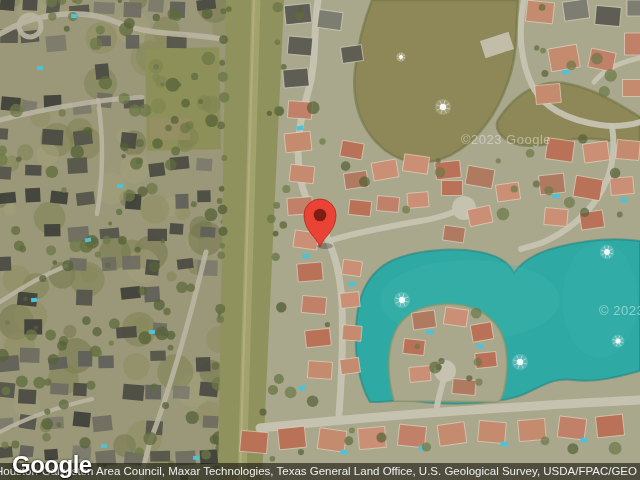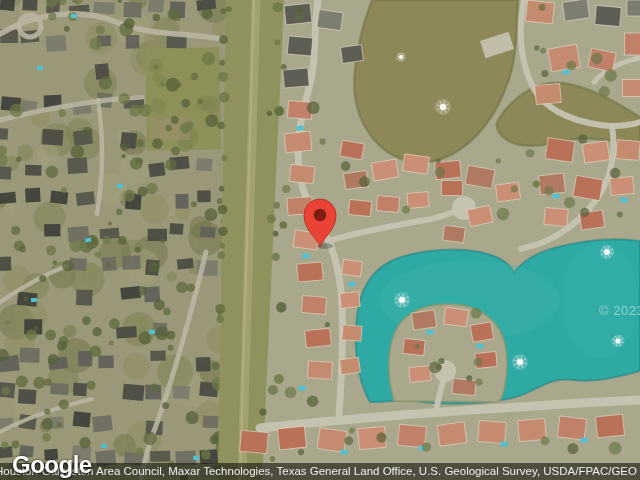--- a/index.html
+++ b/index.html
@@ -556,20 +556,21 @@
       <path d="M619.7,335.7 L616.3,346.3" stroke="#FFFFFF" stroke-width="1" opacity="0.45"></path>
       <path d="M623.0,338.4 L613.0,343.6" stroke="#FFFFFF" stroke-width="1" opacity="0.45"></path>
     </svg>
 
   <svg class="pin-svg" viewBox="-18 -50 36 52">
     <ellipse cx="5" cy="-1" rx="8" ry="3" fill="rgba(0,0,0,0.25)"></ellipse>
     <path d="M0,0 C-3,-10 -16,-16 -16,-32 A16,16 0 1 1 16,-32 C16,-16 3,-10 0,0 Z" fill="#EA4335" stroke="#B02A1F" stroke-width="0.8"></path>
     <circle cx="0" cy="-32" r="6.3" fill="#7F1D12"></circle>
   </svg>
 
+  <div class="wm wm-center">©2023 Google</div>
   <div class="wm wm-right">© 2023</div>
 
   <div class="footer-bar" id="footer-bar" style="background: rgba(22, 22, 14, 0.62);">
     <span class="attr-text">ous, Houston-Galveston Area Council, Maxar Technologies, Texas General Land Office, U.S. Geological Survey, USDA/FPAC/GEO</span>
   </div>
 
   <div class="glogo">Google</div>
 </div>
 
 </body></html>

